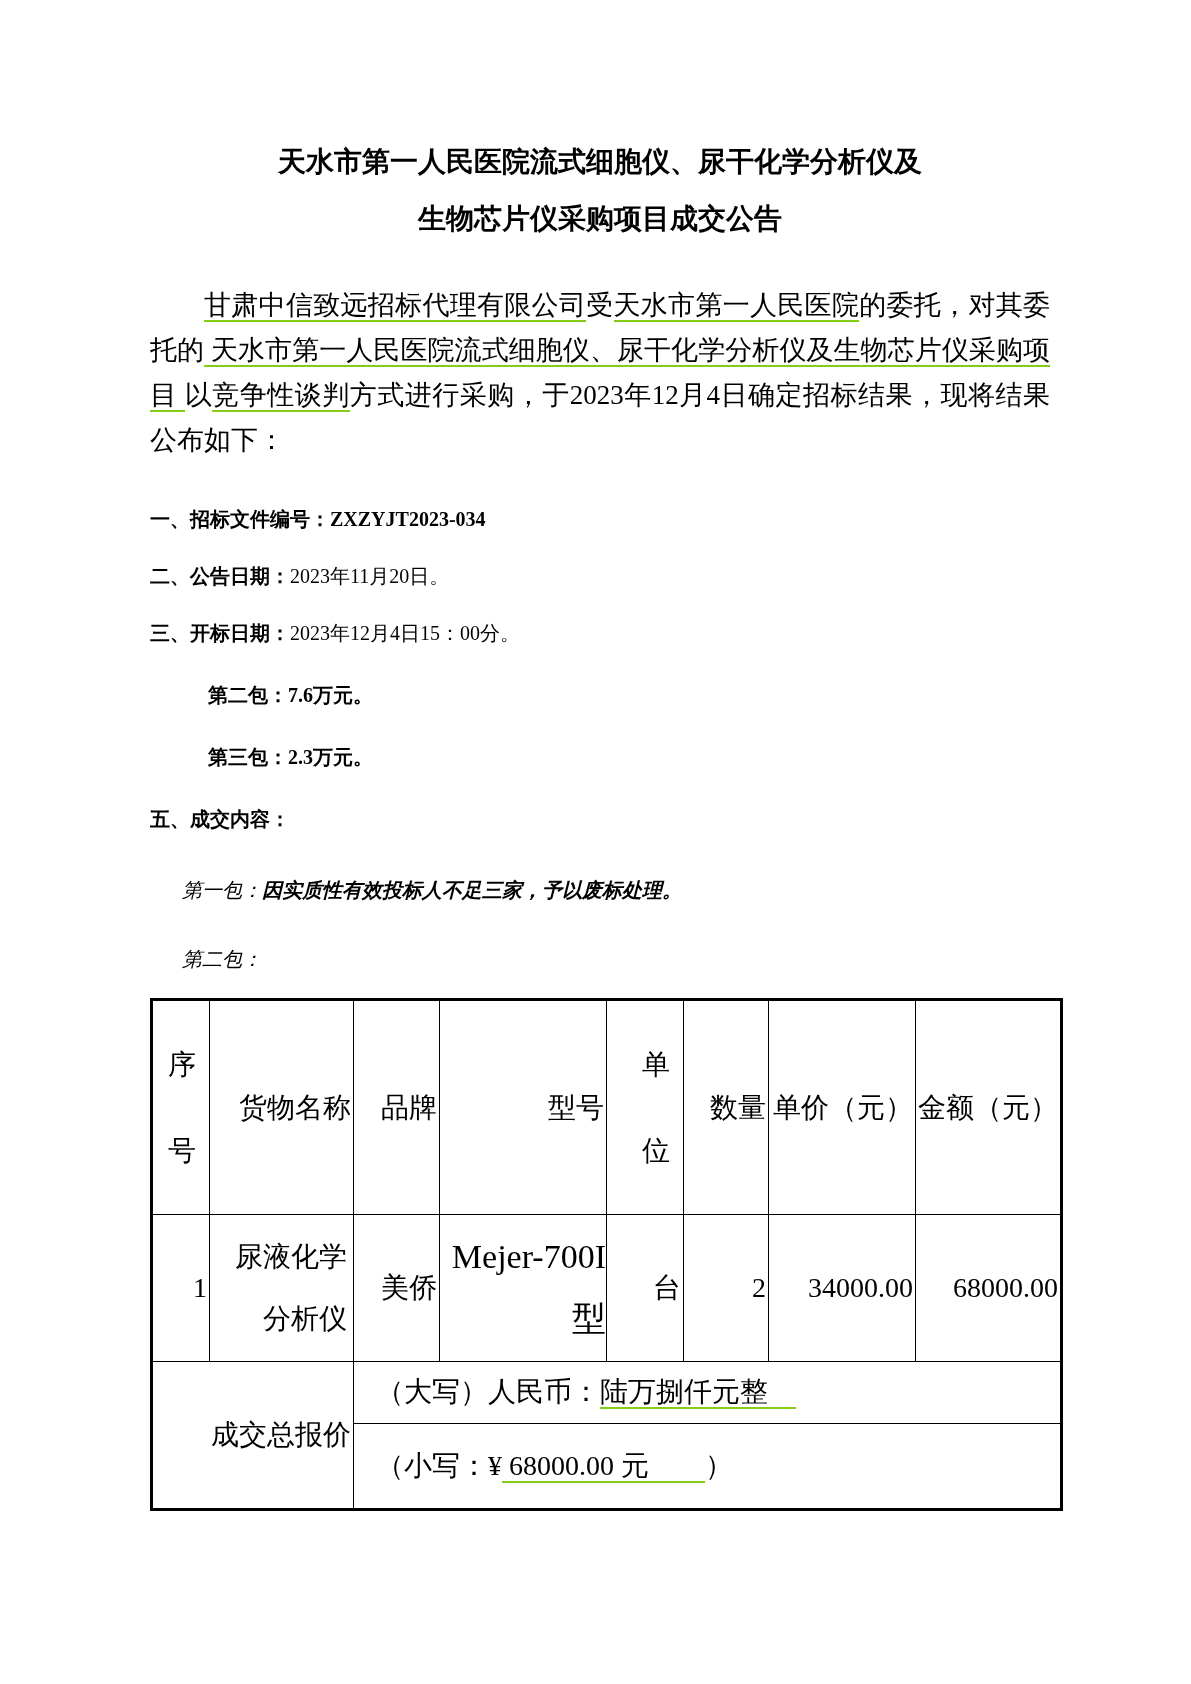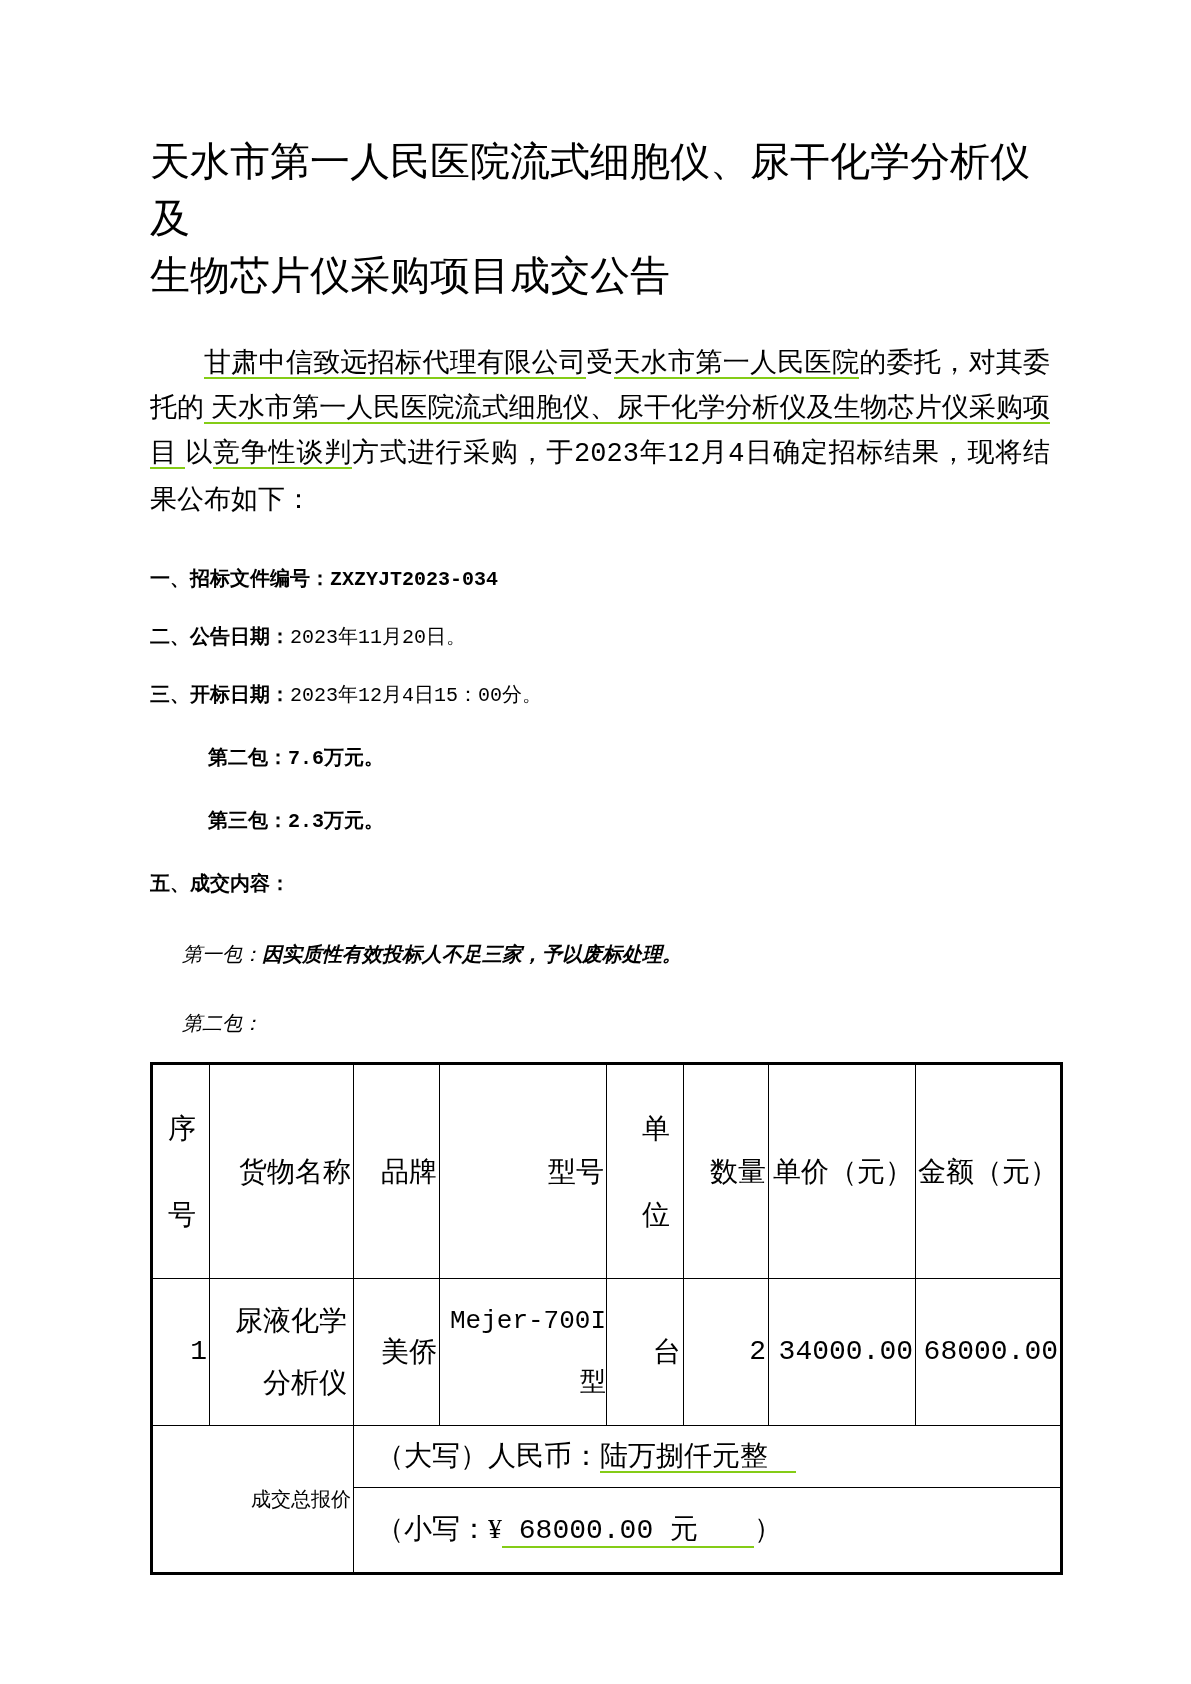--- a/index.html
+++ b/index.html
@@ -2,54 +2,54 @@
 <html><head>
 <meta charset="utf-8">
 <style>
   html,body { margin:0; padding:0; background:#ffffff; }
   body { font-family:"Liberation Serif", serif; color:#000; }
   .page {
     position:relative; width:1191px; height:1684px; margin:0 auto;
     background:#ffffff; box-sizing:border-box;
     padding:133px 141px 0 150px; overflow:hidden;
   }
-  .title { font-size:40px; font-weight:normal; line-height:57px; width:900px; }
+  .title { font-size:28px; font-weight:bold; text-align:center; line-height:57px; width:900px; }
   .intro {
     margin:36px 0 0 0; width:900px; font-size:27px; line-height:45px;
     text-align:justify; text-indent:54px;
   }
   .line { font-size:20px; line-height:57px; width:900px; }
   .sec1 { margin-top:28px; }
   .budget { padding-left:58px; margin-top:5px; box-sizing:border-box; }
   .sec5 { margin-top:5px; }
   .pkg { padding-left:32px; margin-top:14px; box-sizing:border-box;font-style:italic; }
   .pkg2 { margin-top:12px; }
   .b { font-weight:bold; }
-  .m { font-family:Liberation Mono, monospace; }
+  .m { font-family:Liberation Serif, serif; }
   .u { border-bottom:2px solid #84cc16; }
 
   table.award {
     border-collapse:collapse; table-layout:fixed; width:910px;
     margin-top:10px; border:3px solid #000; font-size:28px;
   }
   .award th, .award td {
     border:1.5px solid #000; font-weight:normal; text-align:right;
     vertical-align:middle; padding:0 2px; overflow:hidden;
   }
   tr.hdr { height:215px; }
   .hdr th { line-height:86px; }
   th.vert { padding:0 13px; word-break:break-all; }
   th.nowrap { white-space:nowrap; }
   tr.datarow { height:147px; }
   .datarow td { line-height:62px; }
   td.namecell { padding:0 6px; }
-  td.modelcell { padding:0; font-size:26px; }
+  td.modelcell { padding:0; font-size:34px; }
   tr.frow1 { height:62px; }
   tr.frow2 { height:86px; }
-  td.flabel { font-size:20px; }
+  td.flabel { font-size:28px; }
   td.fupper, td.flower { text-align:left; padding-left:22px; line-height:1.3; }
 </style>
 </head>
 <body>
 
 <div class="page">
 
   <div class="title">
     <div>天水市第一人民医院流式细胞仪、尿干化学分析仪及</div>
     <div>生物芯片仪采购项目成交公告</div>

